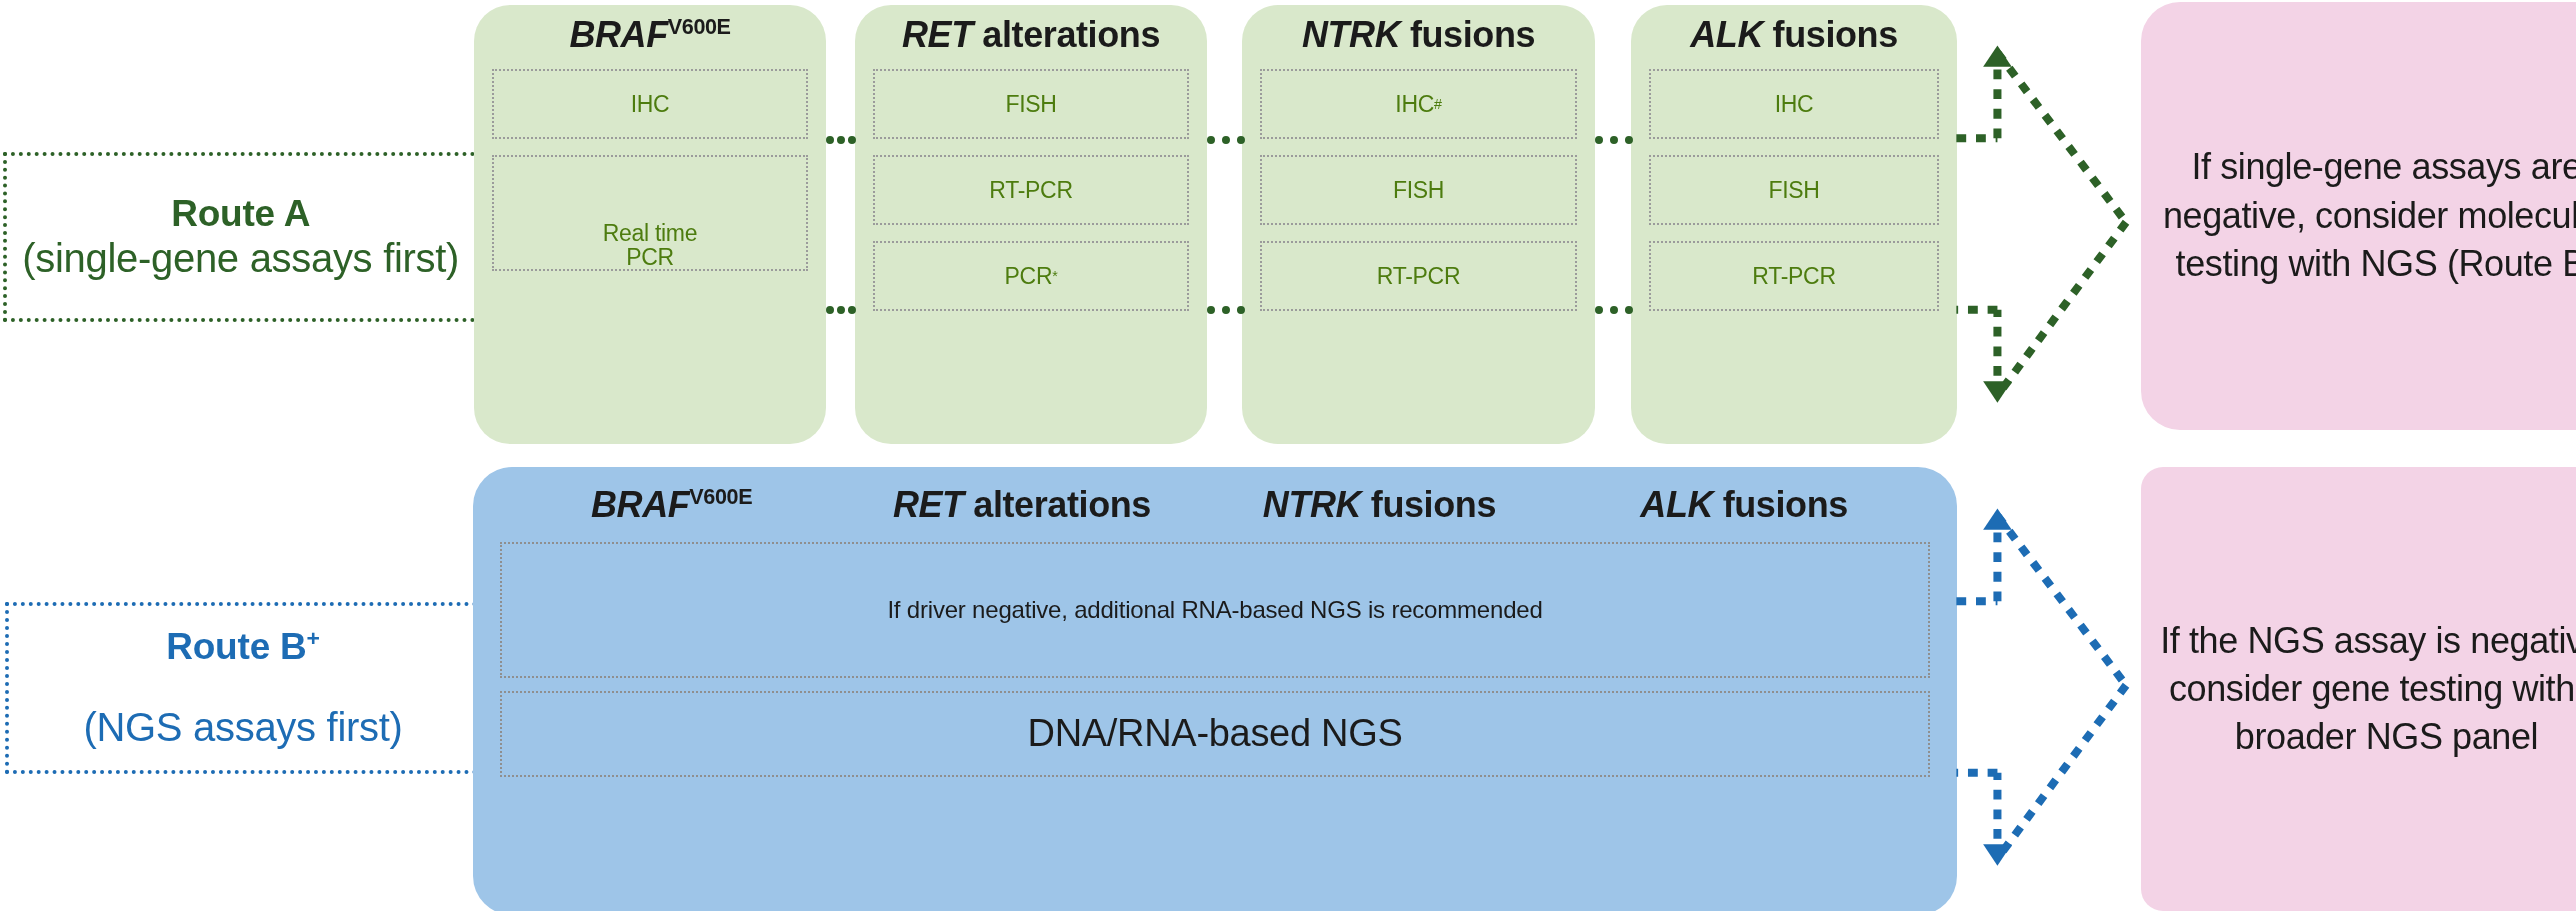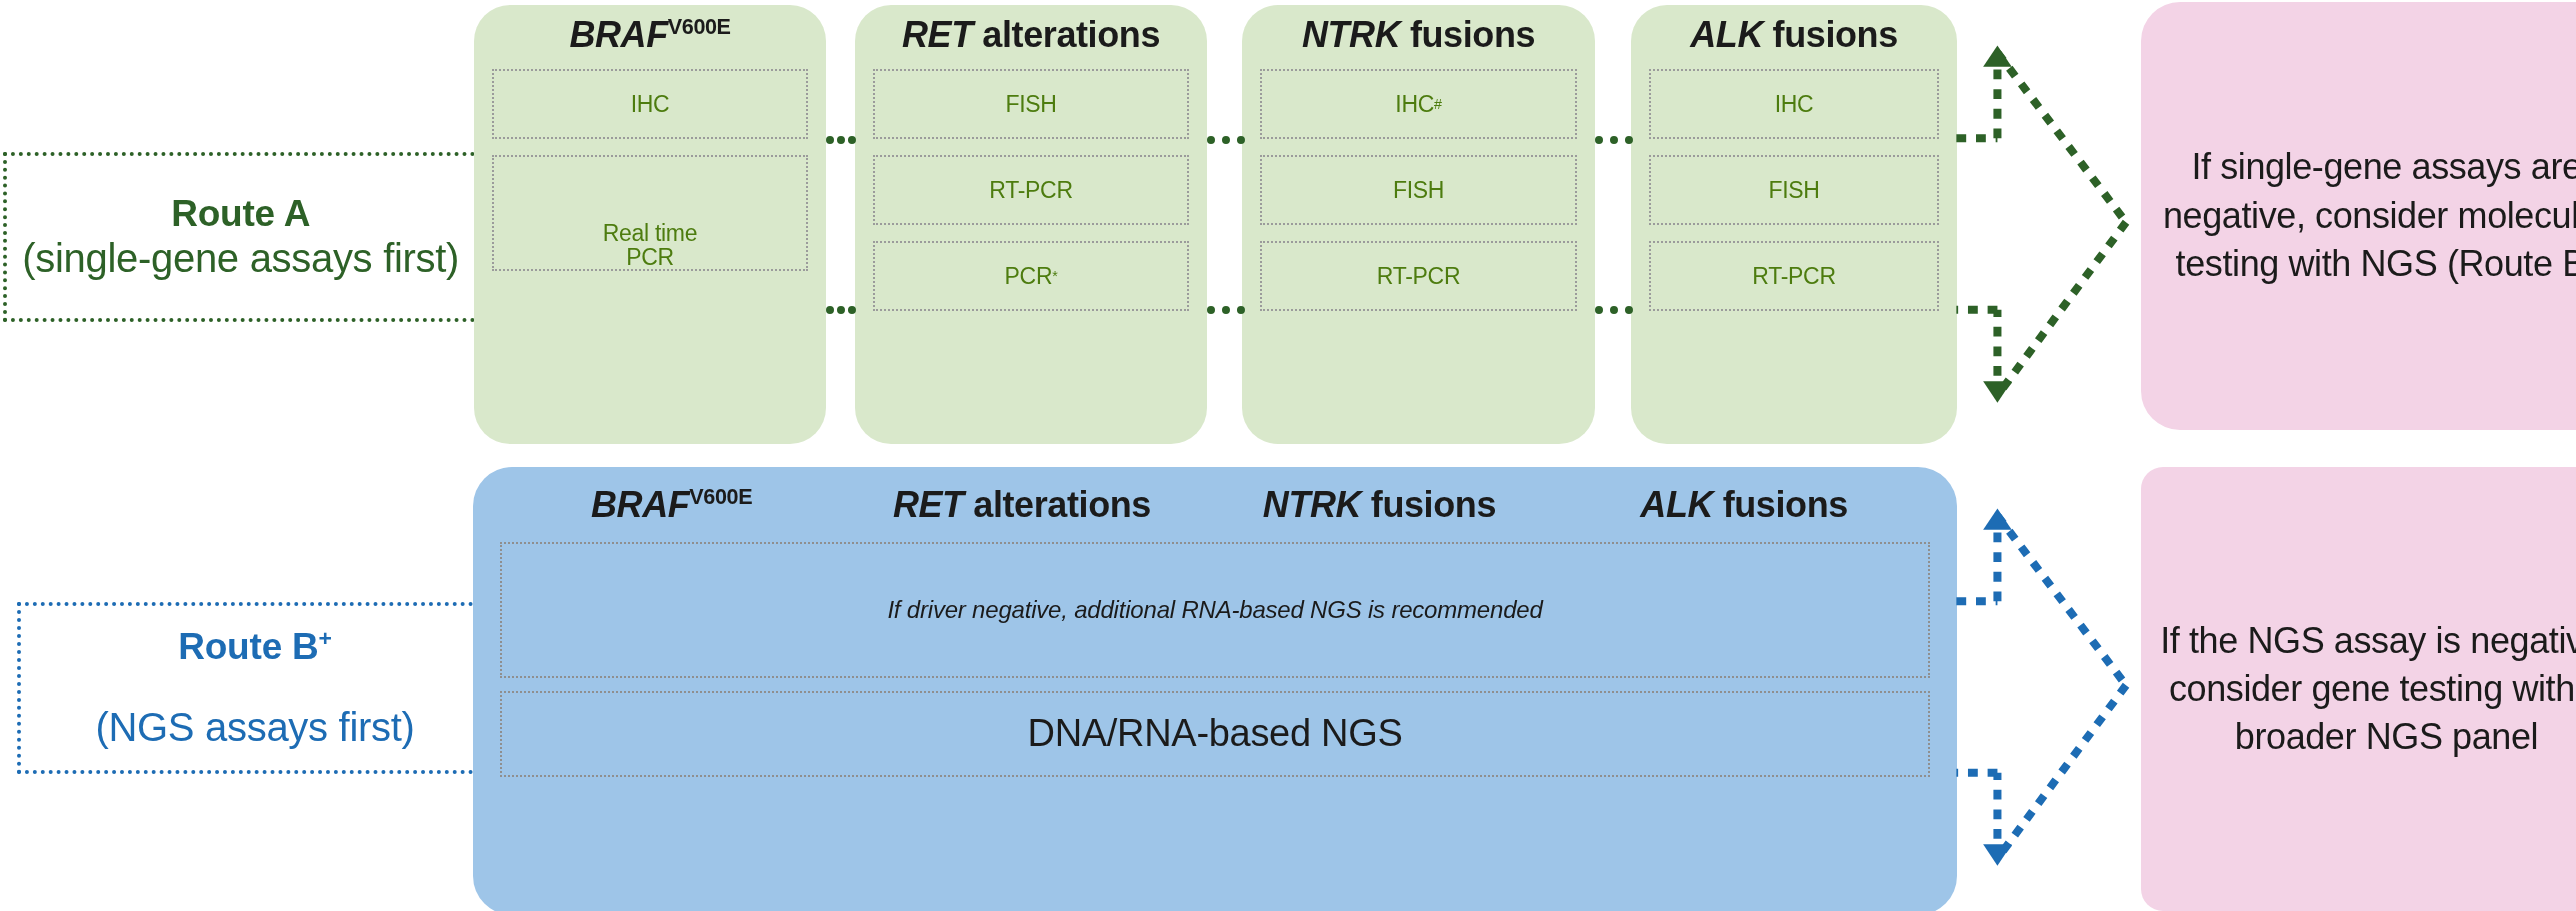--- a/index.html
+++ b/index.html
@@ -6,21 +6,21 @@
   body{width:2576px;height:911px;position:relative;overflow:hidden;
        font-family:"Liberation Sans",sans-serif;}
   .stage{position:absolute;left:0;top:0;width:2576px;height:911px;}
 
   
   .route-box{position:absolute;box-sizing:border-box;display:flex;
              flex-direction:column;align-items:center;justify-content:center;
              text-align:center;}
   .route-a{left:2.7px;top:152px;width:472px;height:170px;
            border:4.5px dotted #2d6127;border-right:none;}
-  .route-b{left:17px;top:602px;width:472px;height:172px;
+  .route-b{left:5px;top:602px;width:472px;height:172px;
            border:4.5px dotted #1d6cb4;border-right:none;gap:36px;}
   .route-title{font-size:37px;font-weight:bold;line-height:1.15;letter-spacing:-0.2px;}
   .route-sub{font-size:40px;line-height:1.15;letter-spacing:-0.3px;}
   .route-a .route-title,.route-a .route-sub{color:#2d6127;}
   .route-b .route-title,.route-b .route-sub{color:#1d6cb4;}
   .sup{font-size:0.62em;vertical-align:super;line-height:0;}
 
   
   .gene-panel{position:absolute;top:4.5px;height:439px;background:#d9e8cb;
               border-radius:36px;box-sizing:border-box;padding:12.5px 18px 0 18px;}
@@ -49,21 +49,21 @@
   .ngs-header>div{font-size:36px;font-weight:bold;color:#1b1b1b;text-align:center;
                   letter-spacing:-0.4px;white-space:nowrap;line-height:1.0;}
   .ngs-header .sup{font-size:0.60em;vertical-align:super;line-height:0;font-style:normal;}
   .nh1{width:24%;} .nh2{width:25%;} .nh3{width:25%;} .nh4{width:26%;}
   .ngs-box{box-sizing:border-box;border:2.7px dotted #8f8f8f;margin-top:19.7px;
            display:flex;flex-direction:column;align-items:center;justify-content:center;
            color:#1b1b1b;text-align:center;}
   .ngs-box.big{height:136px;}
   .ngs-box.small{height:86px;margin-top:12.5px;}
   .ngs-main{font-size:38px;line-height:1.1;letter-spacing:-0.3px;}
-  .ngs-note{font-size:24px;line-height:1.1;margin-top:0;letter-spacing:-0.2px;font-style:italic;}
+  .ngs-note{font-size:24px;line-height:1.1;margin-top:0;letter-spacing:-0.2px;}
 
   
   .pink{position:absolute;left:2141px;width:491px;background:#f3d3e6;
         border-radius:39px;box-sizing:border-box;display:flex;align-items:center;
         justify-content:center;text-align:center;padding:0 16px;}
   .pink-top{top:1.8px;height:428px;}
   .pink-bottom{top:467px;height:444px;border-radius:22px;}
   .pink-text{font-size:36px;line-height:1.34;color:#1b1b1b;letter-spacing:-0.4px;}
 
   

